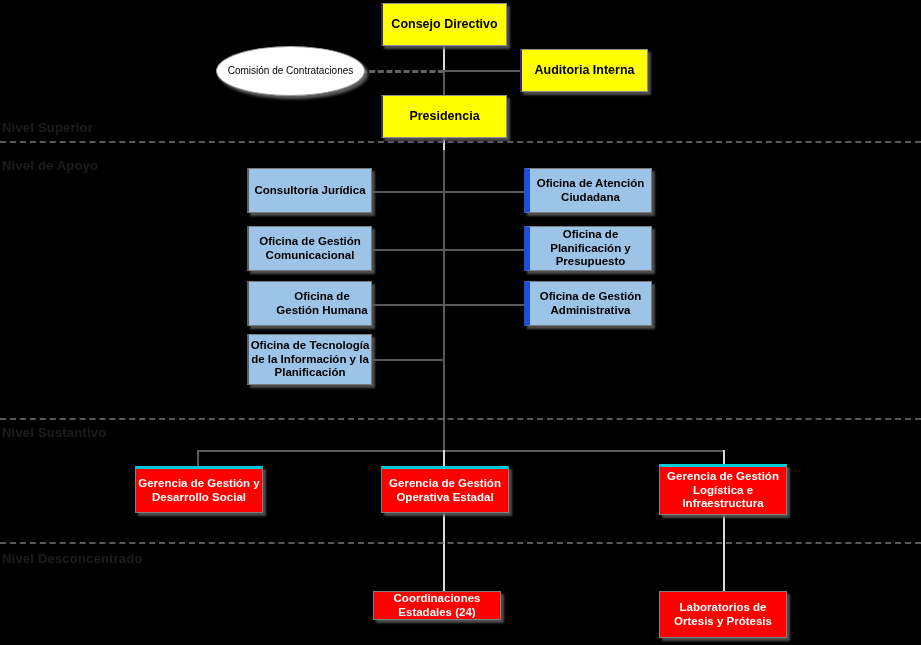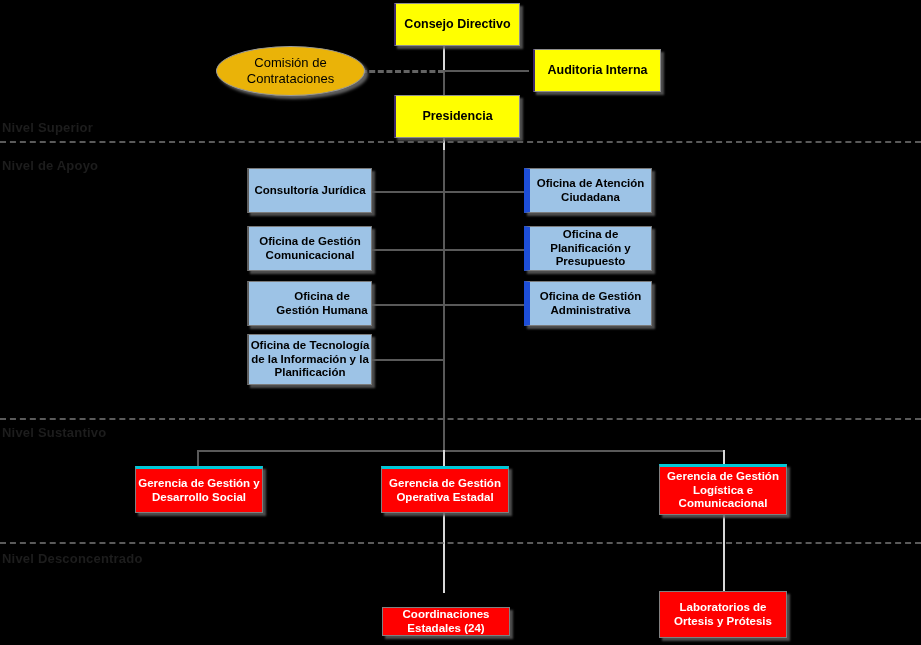--- a/index.html
+++ b/index.html
@@ -22,21 +22,20 @@
     box-shadow:3px 3px 2px rgba(90,90,90,.85);
   }
 
   
   .n-yellow{
     background:#ffff00;
     color:#000;
     border:1px solid #8f8f8f;
     border-left:2px solid #3d2a6b;
     font-size:12.5px;
-    margin-left:13px;
   }
   
   .n-blue{
     background:#9dc3e6;
     color:#000;
     border:1px solid #7a7a7a;
     border-left:2px solid #606060;
     font-size:11.5px;
   }
   .n-blue.accent-left{border-left:6px solid #1d4ed8;}
@@ -46,27 +45,27 @@
     color:#ffffff;
     border:1px solid #808080;
     border-top:3px solid #00c8d7;
     font-size:11.5px;
   }
   .n-red.no-cyan{border-top:1px solid #808080;}
 
   
   .ellipse{
     position:absolute;
-    background:#eab308;
+    background:#ffffff;
     border:1px solid #9a9a9a;
     border-radius:50%;
     display:flex;align-items:center;justify-content:center;
     text-align:center;
     color:#000;
-    font-size:13px;
+    font-size:10px;
     line-height:1.25;
     z-index:5;
     box-shadow:3px 3px 3px rgba(120,120,120,.8);
   }
 
   
   .lineH{position:absolute;height:2px;background:#595959;z-index:2;}
   .lineV{position:absolute;width:2px;background:#595959;z-index:2;}
   .lineV.white{background:#d9d9d9;}
 
@@ -153,19 +152,19 @@
   <div class="node n-blue accent-left" style="left:524px;top:168px;width:128px;height:45px;">Oficina de Atención Ciudadana</div>
 
   <div class="node n-blue accent-left" style="left:524px;top:226px;width:128px;height:45px;">Oficina de Planificación y    Presupuesto</div>
 
   <div class="node n-blue accent-left" style="left:524px;top:281px;width:128px;height:45px;">Oficina de Gestión Administrativa</div>
 
   <div class="node n-red" style="left:135px;top:466px;width:128px;height:47px;">Gerencia de Gestión y Desarrollo Social</div>
 
   <div class="node n-red" style="left:381px;top:466px;width:128px;height:47px;">Gerencia de Gestión Operativa  Estadal</div>
 
-  <div class="node n-red" style="left:659px;top:464px;width:128px;height:51px;">Gerencia de Gestión Logística e Comunicacional</div>
+  <div class="node n-red" style="left:659px;top:464px;width:128px;height:51px;">Gerencia de Gestión Logística e Infraestructura</div>
 
-  <div class="node n-red no-cyan" style="left:382px;top:591px;width:128px;height:29px;margin-top:16px;">Coordinaciones Estadales (24)</div>
+  <div class="node n-red no-cyan" style="left:373px;top:591px;width:128px;height:29px;">Coordinaciones Estadales (24)</div>
 
   <div class="node n-red no-cyan" style="left:659px;top:591px;width:128px;height:47px;">Laboratorios de Ortesis y Prótesis</div>
 
 </div>
 
 </body></html>

